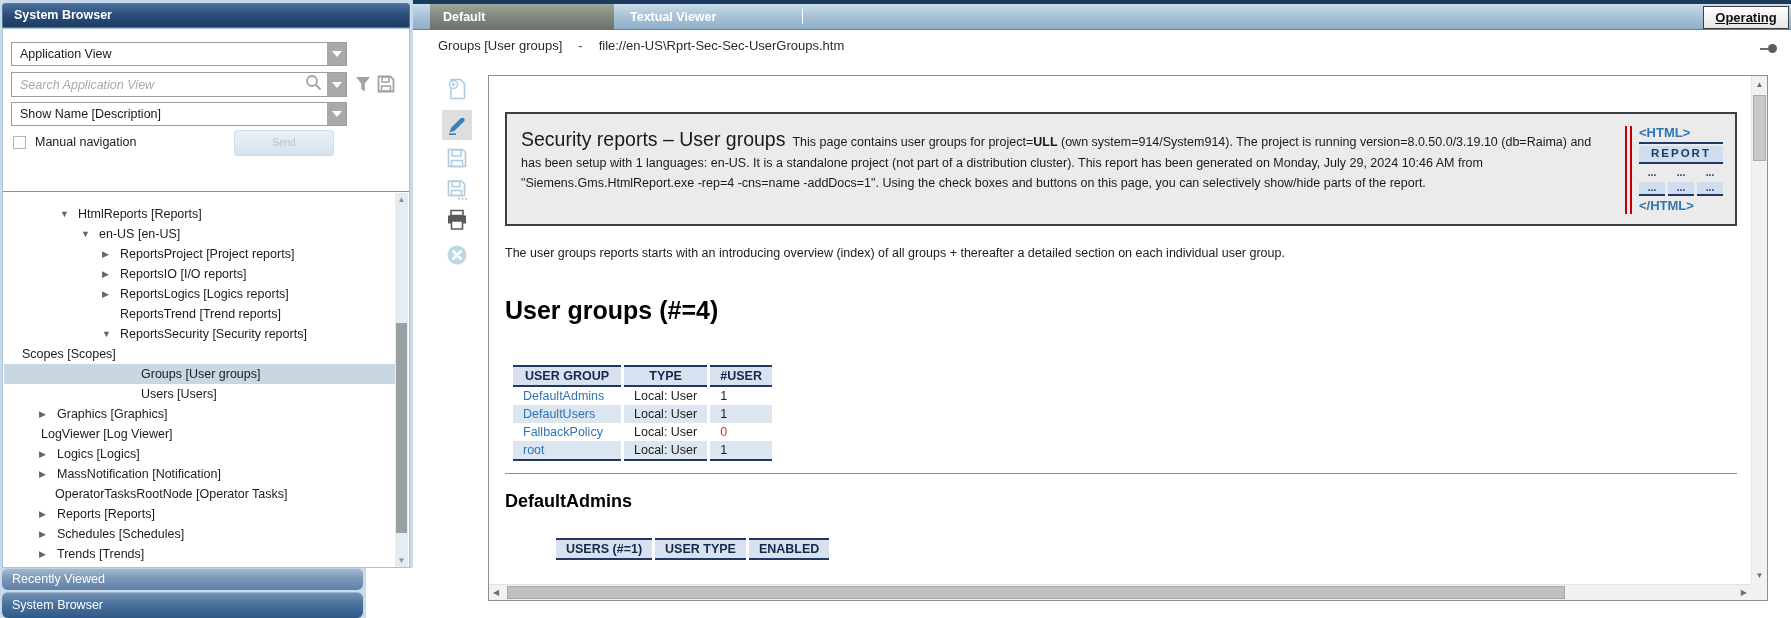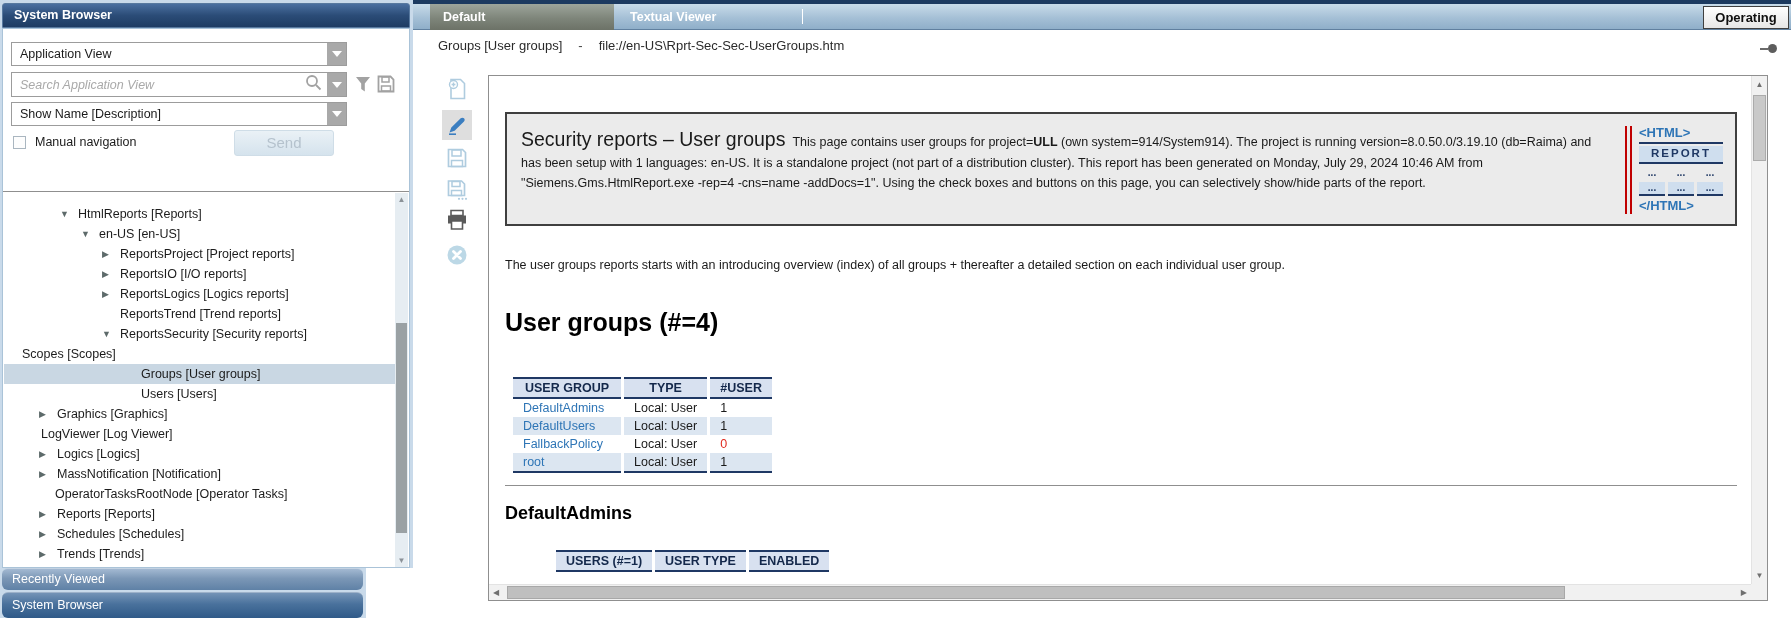--- a/index.html
+++ b/index.html
@@ -43,21 +43,21 @@
   .search input::placeholder { color: #a9a9a9; font-style: italic; }
   .search .mag { flex: 0 0 22px; }
   .sicon { position: absolute; }
   #funnel { left: 352px; top: 47px; }
   #savefilter { left: 374px; top: 46px; }
   .manual { position: absolute; left: 10px; top: 106px; display: flex; align-items: center; gap: 9px; font-size: 12.5px; color: #1a1a1a; }
   .checkbox { width: 13px; height: 13px; border: 1px solid #aab6c0; background: #fdfdfd; }
   .send {
     position: absolute; left: 231px; top: 101px; width: 100px; height: 26px;
     background: linear-gradient(180deg,#eaf1f6,#d5e3ed); border: 1px solid #cfdde7; border-radius: 3px;
-    color: #b5c2cd; font-size: 15px; text-align: center; line-height: 24px;
+    color: #b5c2cd; font-size: 10px; text-align: center; line-height: 24px;
   }
   .ctrl-sep { position: absolute; left: 0; top: 162px; width: 100%; border-bottom: 1px solid #8f8f8f; }
   .tree { position: absolute; left: 1px; top: 163px; width: 391px; height: 375px; overflow: hidden; padding-top: 12px; }
   .trow { height: 20px; line-height: 20px; font-size: 12.5px; color: #1c1c1c; display: flex; align-items: center; white-space: nowrap; }
   .trow .arrow { width: 18px; flex: 0 0 18px; font-size: 9px; color: #5d6a6a; }
   .trow.sel { background: #c9d7e3; }
   .tree-scroll { position: absolute; right: 1px; top: 164px; width: 13px; height: 374px; background: #e6edf2; }
   .ts-up, .ts-down { position: absolute; left: 0; right: 0; text-align: center; font-size: 8px; color: #8b9298; }
   .ts-up { top: 2px; } .ts-down { bottom: 2px; }
   .ts-thumb { position: absolute; left: 1px; right: 1px; top: 130px; height: 210px; background: #9aa1a4; }
@@ -73,21 +73,21 @@
     position: absolute; top: 4px; left: 0; right: 0; height: 26px;
     background: linear-gradient(180deg,#c8dbe9,#a5c0d6 55%,#8fafc9); border-bottom: 1px solid #60809f;
   }
   .tab { position: absolute; top: 0; height: 26px; font-size: 12.5px; font-weight: bold; color: #fff; line-height: 26px; padding-left: 13px; }
   .tab.active { left: 17px; width: 184px; background: linear-gradient(180deg,#9da59b,#7e857a 55%,#6c7267); }
   .tab.inactive { left: 204px; width: 184px; }
   .tabsep { position: absolute; left: 389px; top: 5px; width: 1px; height: 15px; background: #fff; }
   .operating {
     position: absolute; right: 2px; top: 2px; width: 86px; height: 23px;
     background: linear-gradient(180deg,#ffffff,#e6e6e6); border: 1px solid #3f3f3f;
-    font-weight: bold; font-size: 13px; color: #0f0f0f; text-align: center; line-height: 21px;
+    font-weight: bold; font-size: 13px; color: #0f0f0f; text-align: center; line-height: 21px; text-decoration: underline;
   }
   .crumb {
     position: absolute; top: 30px; left: 0; right: 0; height: 31px; background: #fff;
     font-size: 13px; color: #2a2a2a; display: flex; align-items: center; padding-left: 25px;
   }
   .crumb .dash { margin: 0 16px; color: #444; }
   .pin { position: absolute; right: 14px; top: 14px; width: 17px; height: 9px; }
   .pin::before { content: ""; position: absolute; left: 0; top: 4px; width: 8px; height: 2px; background: #6a6a6a; }
   .pin::after { content: ""; position: absolute; right: 0; top: 0; width: 9px; height: 9px; border-radius: 50%; background: #5d5d5d; }
   .content { position: absolute; top: 61px; left: 0; right: 0; bottom: 0; background: #fff; }
@@ -101,21 +101,21 @@
     padding: 10px 12px 10px 14px; line-height: 1.55; overflow: hidden;
   }
   .hdr-title { font-size: 19.5px; margin-right: 7px; }
   .logo { float: right; width: 98px; margin-left: 26px; margin-top: 2px; border-left: 2px solid #c00000; padding-left: 3px; }
   .logo-in { border-left: 2px solid #c00000; padding-left: 7px; font-weight: bold; color: #2e75b6; font-size: 13px; line-height: 1.15; }
   .logo-html { display: block; border-bottom: 2px solid #1f3864; padding-bottom: 1px; }
   .logo-report { display: block; background: #cfdeee; color: #1f3864; text-align: center; letter-spacing: 2px; font-size: 11.5px; border-bottom: 2px solid #1f3864; margin: 2px 0 3px; padding: 1px 0 2px; }
   .dotgrid { display: grid; grid-template-columns: 1fr 1fr 1fr; gap: 3px; margin: 2px 0 3px; }
   .dotcell { text-align: center; color: #1f3864; font-size: 10px; line-height: 12px; font-weight: bold; }
   .dotcell.r2 { background: #cfdeee; border-bottom: 2px solid #1f3864; }
-  .intro { margin: 32px 0 0; }
+  .intro { margin: 20px 0 0; }
   .page h1 { margin: 36px 0 0; font-size: 25px; color: #000; }
   .page h2 { margin: 17px 0 0; font-size: 18px; color: #000; }
   .rtable { border-collapse: separate; border-spacing: 3px 0; margin: 40px 0 0 5px; font-size: 12.5px; }
   .rtable th { background: #d8e1f0; border-top: 2px solid #1f3864; border-bottom: 2px solid #1f3864; font-weight: bold; padding: 2px 10px; color: #14284b; text-align: center; }
   .rtable td { padding: 2px 10px; text-align: left; }
   .rtable tr.alt td { background: #dce6f1; }
   .rtable tr.last td { border-bottom: 2px solid #1f3864; }
   .gcol { color: #2e75b6; min-width: 108px; }
   .tcol { min-width: 78px; }
   .ncol { min-width: 40px; }

